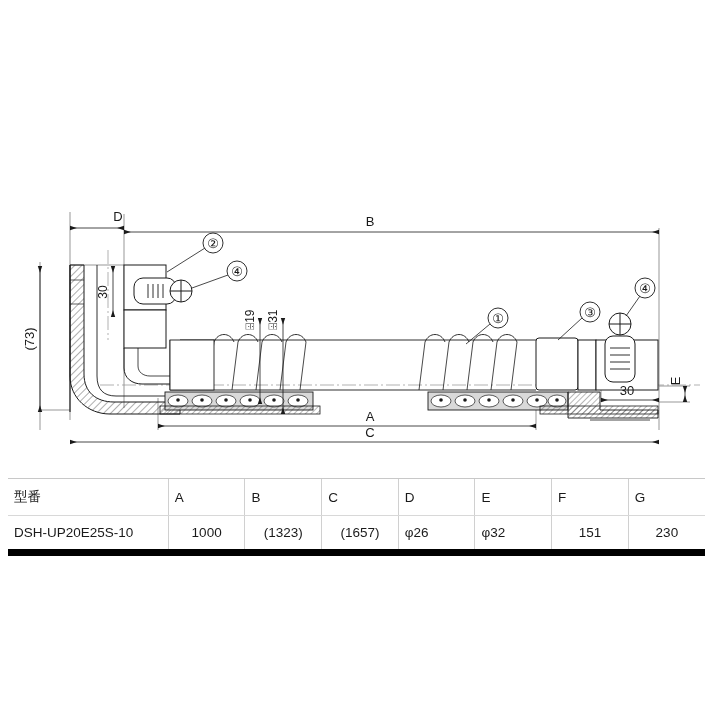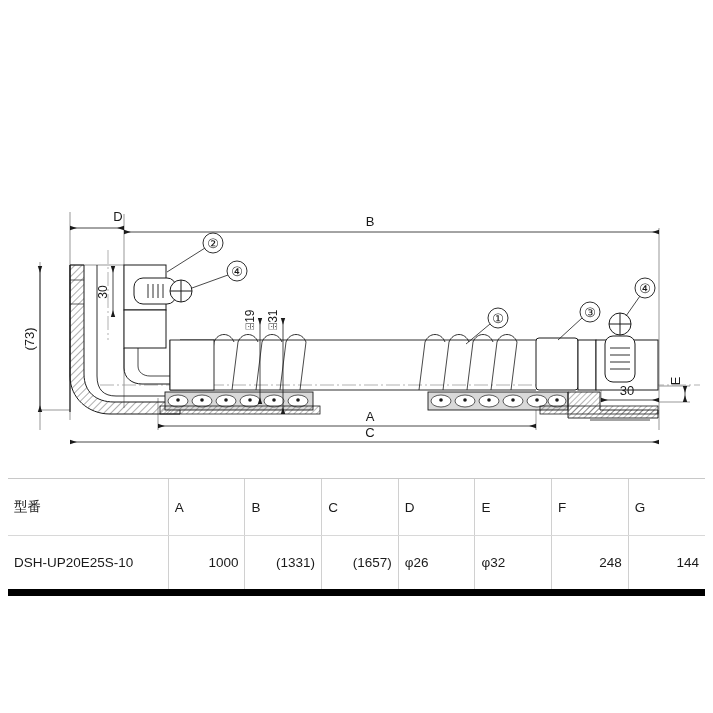--- a/index.html
+++ b/index.html
@@ -1,24 +1,24 @@
 <!DOCTYPE html>
 <html><head>
 <meta charset="utf-8">
 <style>
   html,body{margin:0;padding:0;background:#fff;}
   body{width:713px;height:713px;font-family:"Liberation Sans",sans-serif;color:#1a1a1a;position:relative;overflow:hidden;}
   #drawing{position:absolute;left:0;top:0;width:713px;height:470px;}
   #spec-table{position:absolute;left:8px;top:478px;width:697px;font-size:13.5px;color:#1a1a1a;}
   #spec-table table{border-collapse:collapse;width:100%;}
-  #spec-table th,#spec-table td{font-weight:normal;padding:19px 6px;text-align:left;border:0;}
+  #spec-table th,#spec-table td{font-weight:normal;padding:9px 6px;text-align:left;border:0;}
   #spec-table thead th{border-top:1px solid #c8c8c8;border-bottom:1px solid #d8d8d8;}
   #spec-table tbody td{border-bottom:7px solid #000000;}
   #spec-table .vline{border-left:1px solid #d0d0d0;}
-  #spec-table .num{text-align:right;}
+  #spec-table .num{text-align:center;}
   svg text{font-family:"Liberation Sans",sans-serif;fill:#1a1a1a;}
 </style>
 </head>
 <body>
 
 <svg id="drawing" viewBox="0 0 713 470" width="713" height="470" xmlns="http://www.w3.org/2000/svg">
 
   <defs>
     <pattern id="hatch45" width="5" height="5" patternTransform="rotate(45)" patternUnits="userSpaceOnUse">
       <line x1="0" y1="0" x2="0" y2="5" stroke="#333" stroke-width="0.8"></line>
@@ -284,22 +284,22 @@
         <th class="vline" style="width:11%">D</th>
         <th class="vline" style="width:11%">E</th>
         <th class="vline" style="width:11%">F</th>
         <th class="vline" style="width:11%">G</th>
       </tr>
     </thead>
     <tbody>
       <tr>
         <td>DSH-UP20E25S-10</td>
         <td class="vline num">1000</td>
-        <td class="vline num">(1331)</td>
+        <td class="vline num">(1323)</td>
         <td class="vline num">(1657)</td>
         <td class="vline">φ26</td>
         <td class="vline">φ32</td>
-        <td class="vline num">248</td>
-        <td class="vline num">144</td>
+        <td class="vline num">151</td>
+        <td class="vline num">230</td>
       </tr>
     </tbody>
   </table>
 </div>
 
 </body></html>

